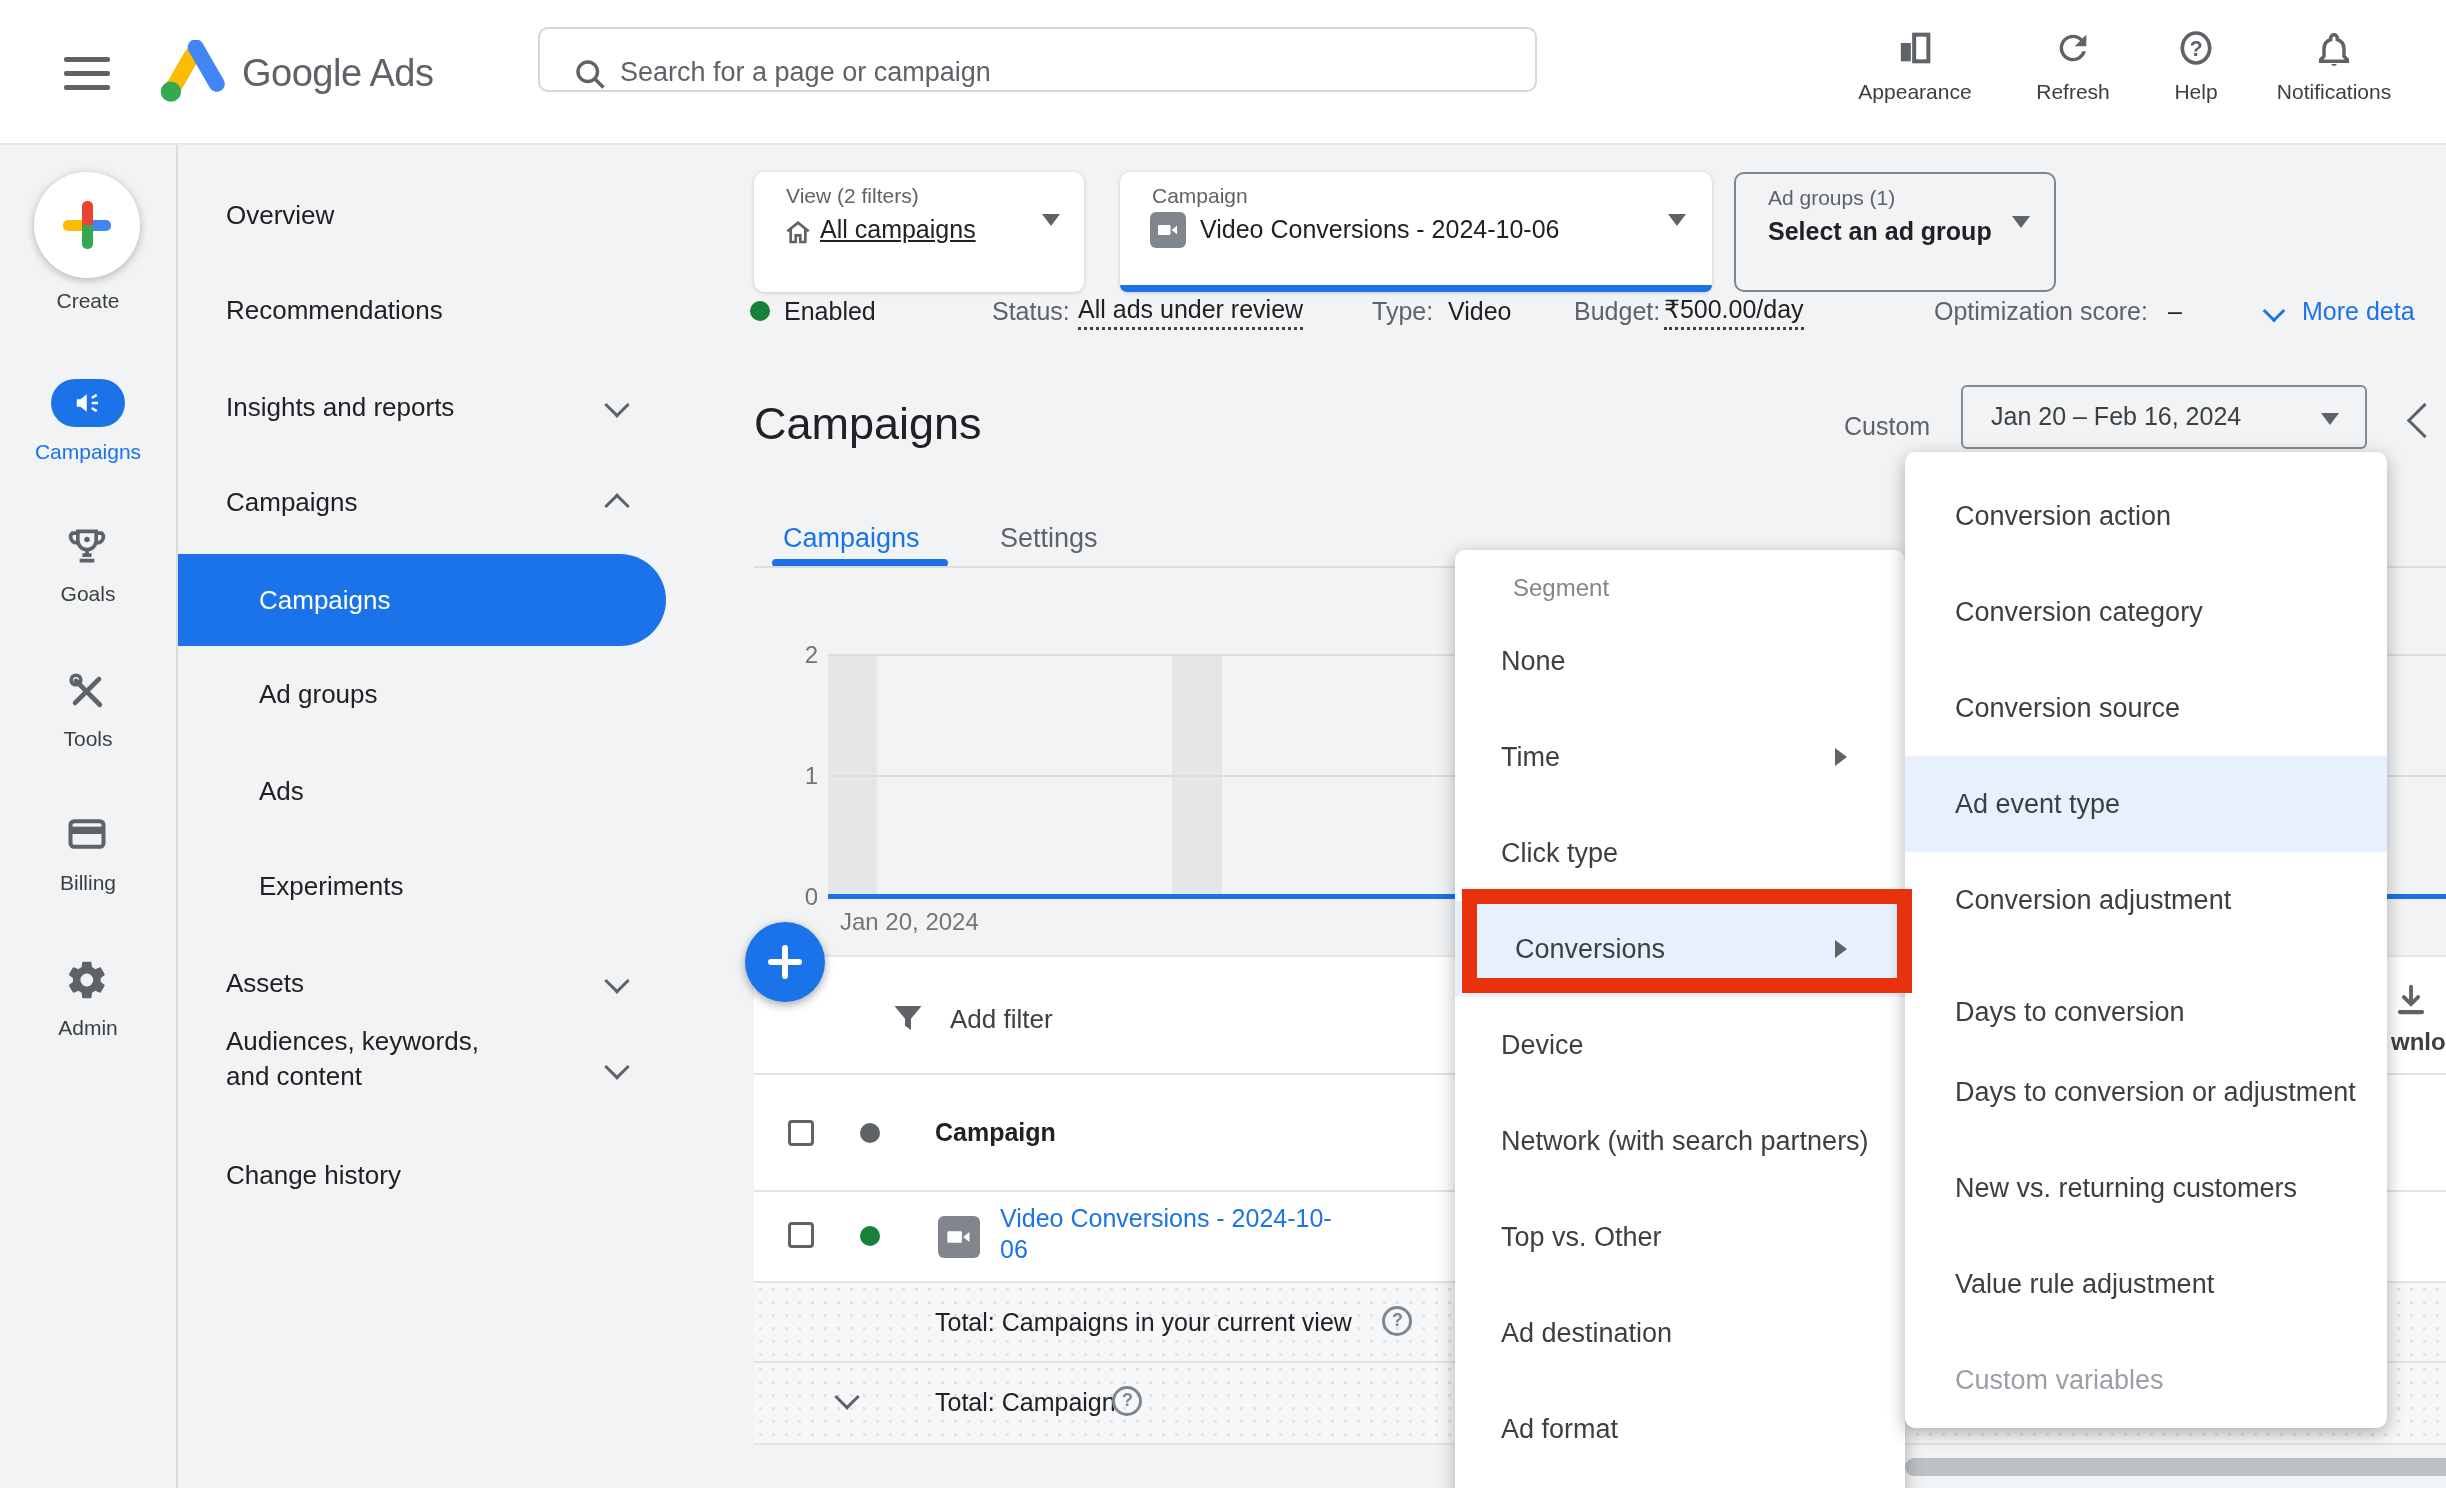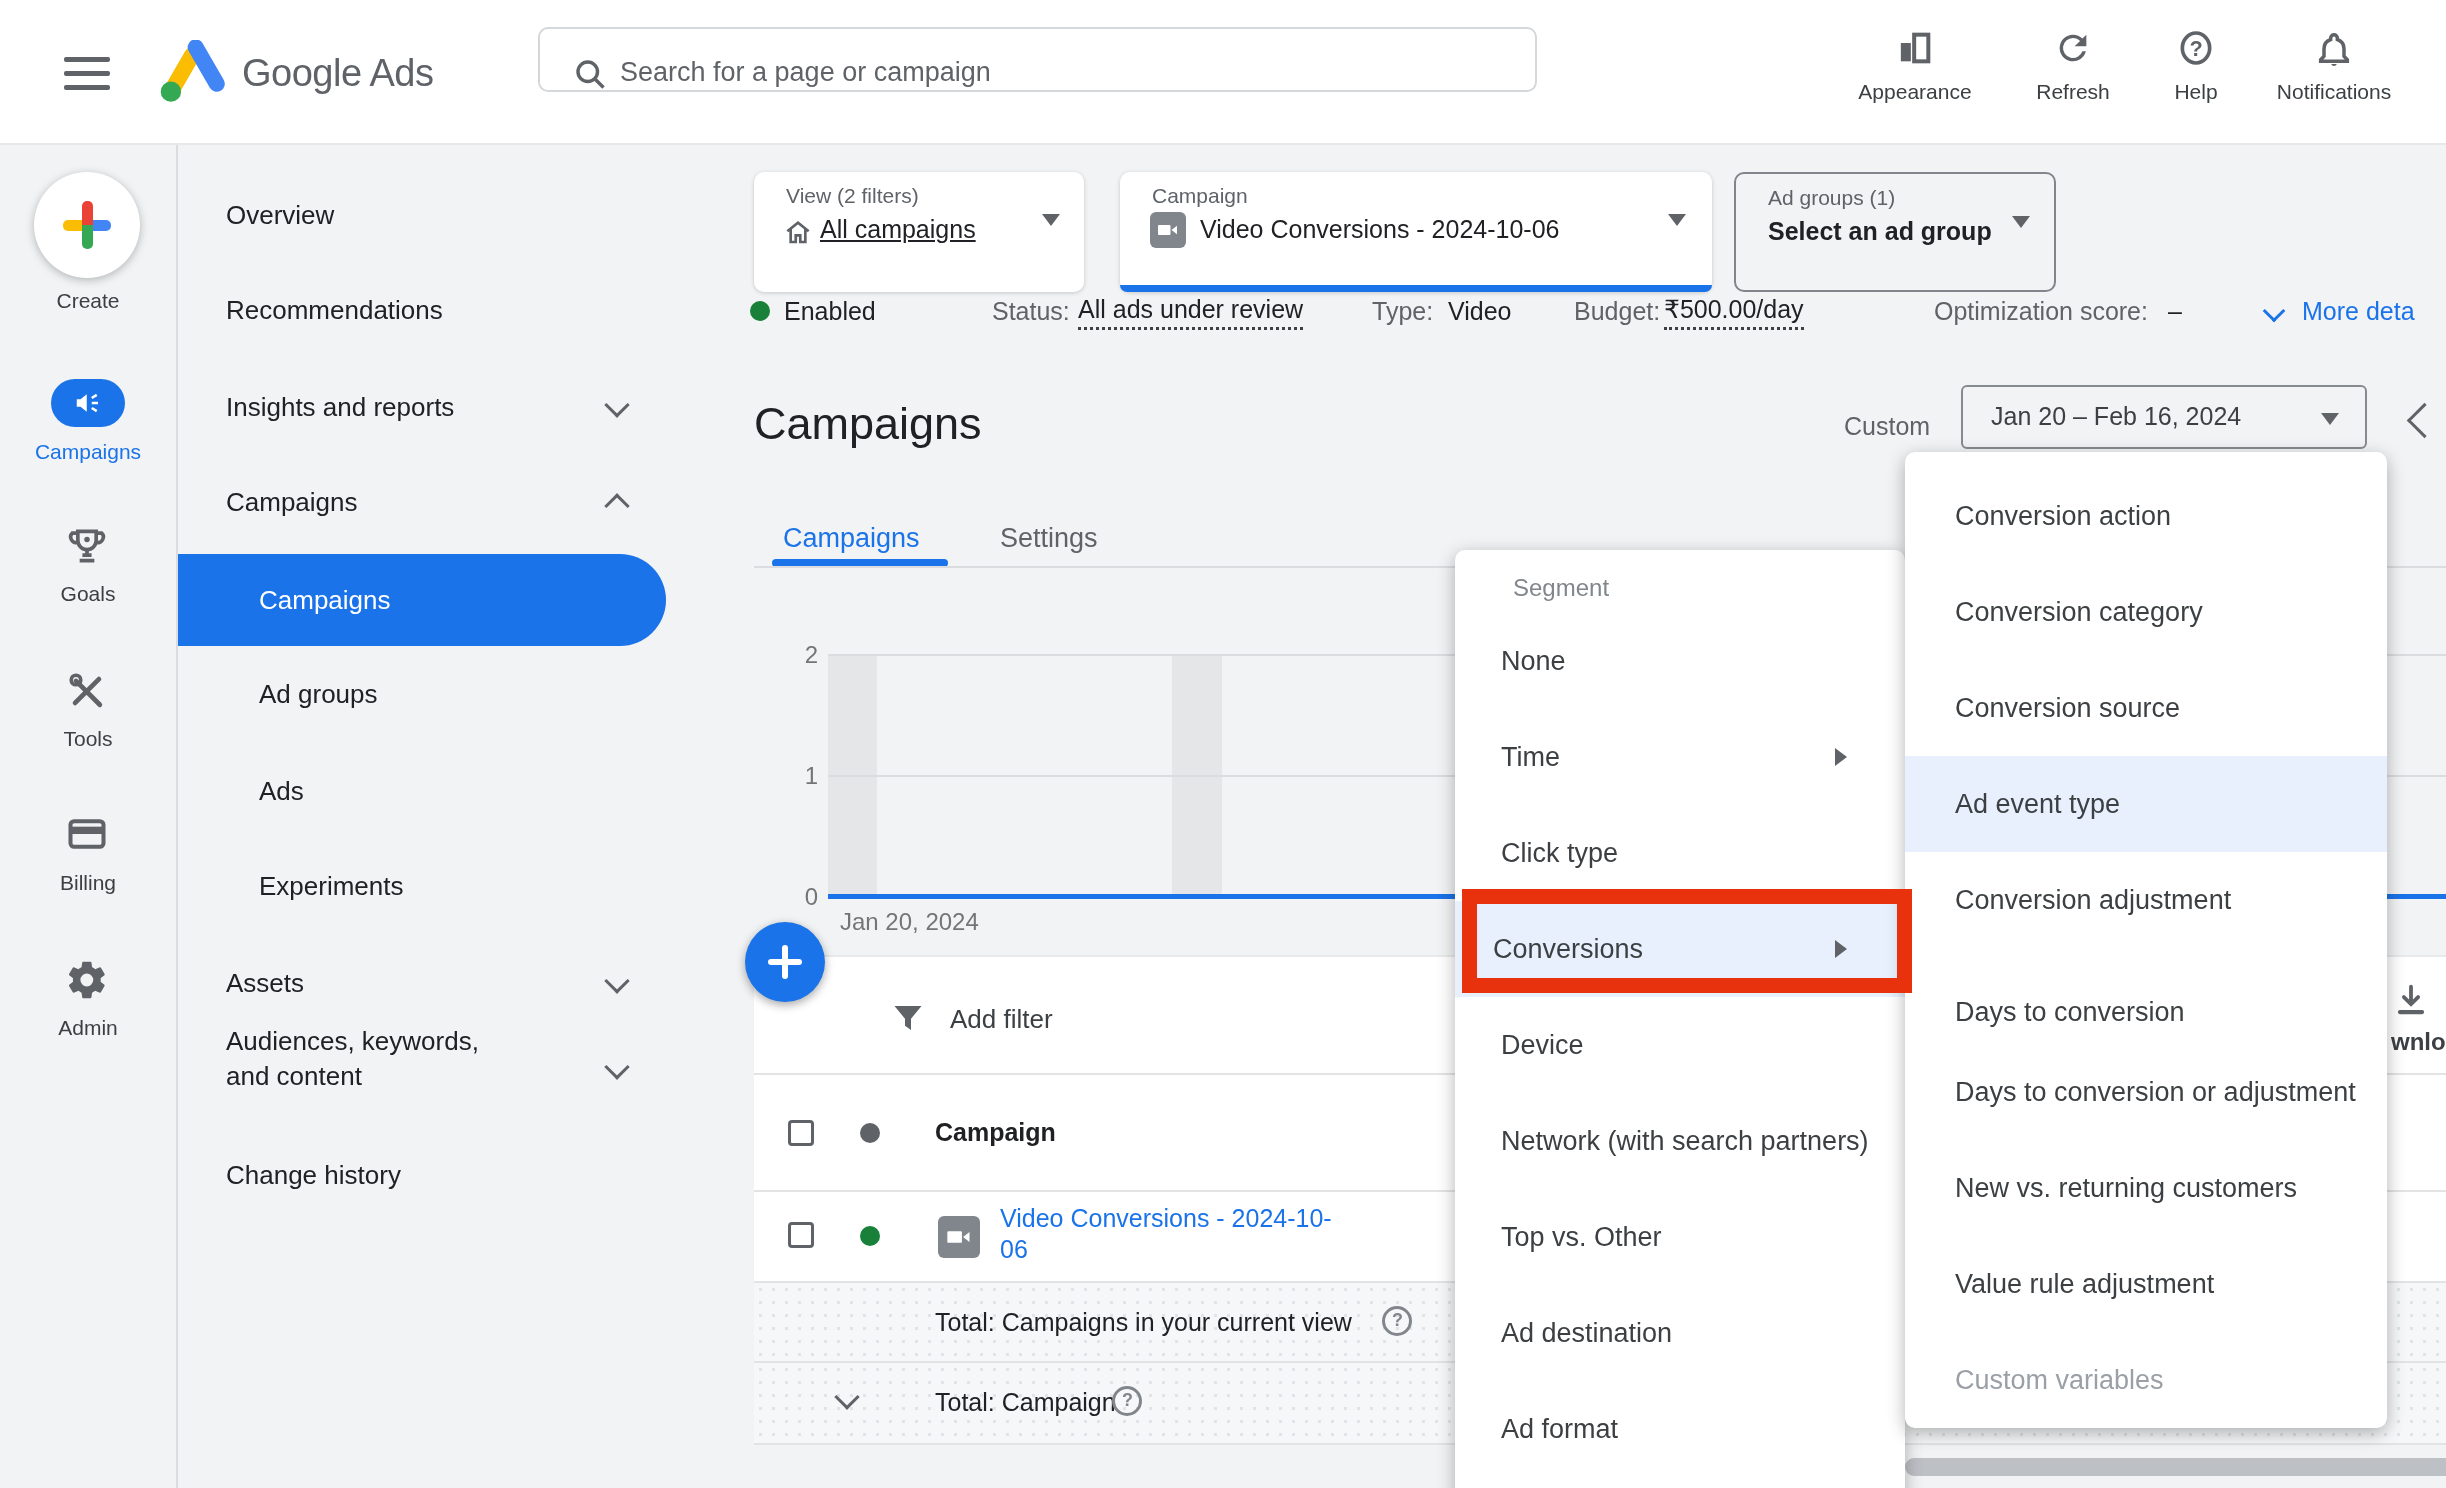--- a/index.html
+++ b/index.html
@@ -292,21 +292,21 @@
     <div class="menu-item" style="top:63px;padding-left:46px;">
         <span>None</span>
       </div>
     <div class="menu-item" style="top:159px;padding-left:46px;">
       <span>Time</span>
       <span class="tri-r" style="right:58px;"></span>
     </div>
     <div class="menu-item" style="top:255px;padding-left:46px;">
         <span>Click type</span>
       </div>
-    <div class="menu-item hl" style="top:351px;padding-left:38px;">
+    <div class="menu-item hl" style="top:351px;padding-left:60px;">
       <span>Conversions</span>
       <span class="tri-r" style="right:58px;"></span>
     </div>
     <div class="menu-item" style="top:447px;padding-left:46px;">
         <span>Device</span>
       </div>
     <div class="menu-item" style="top:543px;padding-left:46px;">
         <span>Network (with search partners)</span>
       </div>
     <div class="menu-item" style="top:639px;padding-left:46px;">

